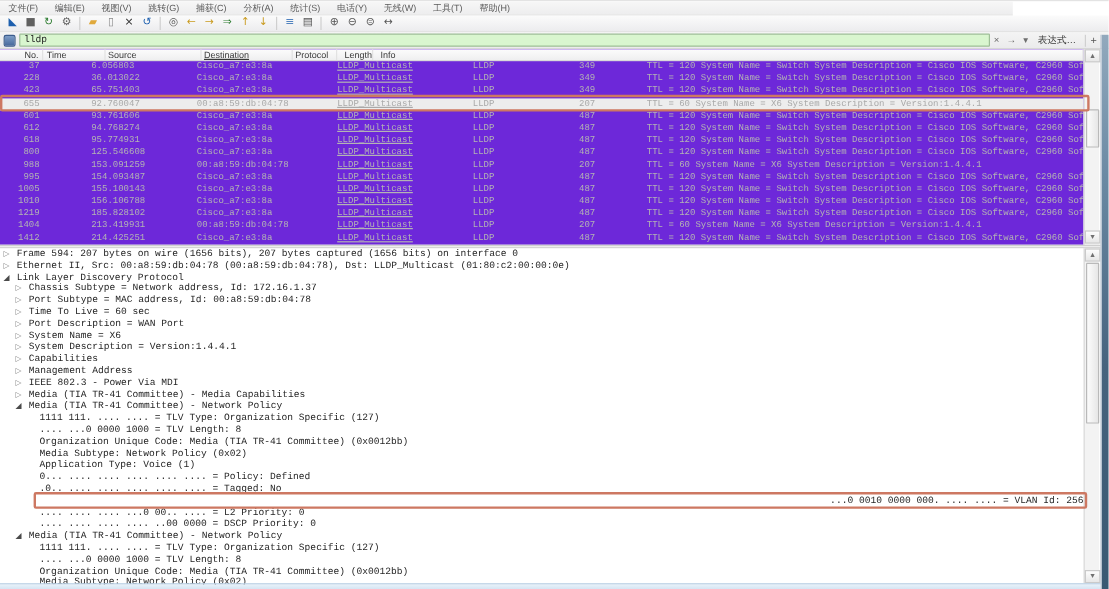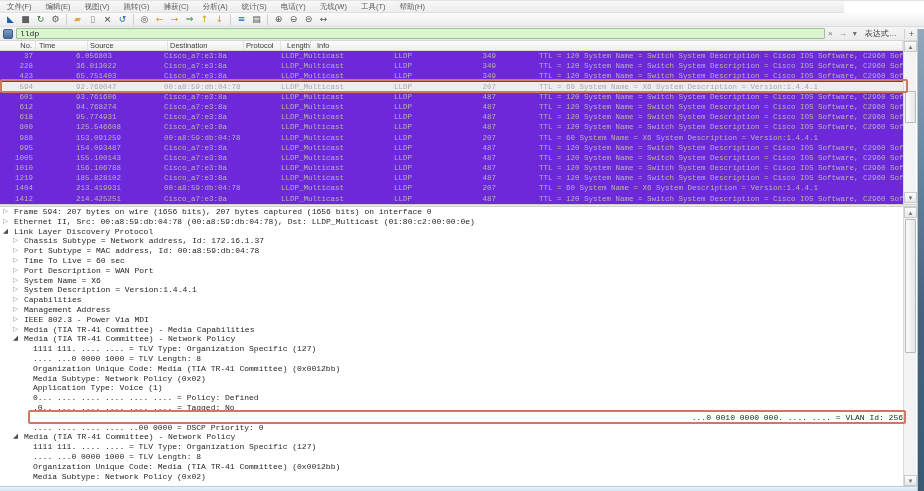--- a/index.html
+++ b/index.html
@@ -70,21 +70,21 @@
   #plist-header .cell { border-right: 1px solid #e2e2e2; overflow:hidden; }
   .prow {
     display:flex; height:10.2px; line-height:10.3px; white-space:nowrap;
     font-family: "Liberation Mono", monospace; font-size:7.5px; color:#b4b4b4;
     overflow:hidden; cursor: default; gap: 37px;
   }
   .prow.sel { background:#ededed; color:#a9a9a9; }
   .c0 { width:36px; text-align:right; padding-right:3px; }
   .c1 { width:52px; padding-left:3px; }
   .c2 { width:80px; padding-left:2px; }
-  .c3 { width:76px; padding-left:2px; }
+  .c3 { width:76px; padding-left:2px;text-decoration:underline; }
   .c4 { width:37px; padding-left:2px; }
   .c5 { width:30px; text-align:right; }
   .c6 { flex:1; padding-left:6px; overflow:hidden; }
   
   #pane-divider {
     position:absolute; left:0; top:203px; width:917px; height:3px;
     background:#ececec; border-top:1px solid #cfcfcf; border-bottom:1px solid #cfcfcf;
   }
   
   #details {
@@ -222,21 +222,21 @@
         <div class="prow">
           <span class="c0">423</span>
           <span class="c1">65.751403</span>
           <span class="c2">Cisco_a7:e3:8a</span>
           <span class="c3">LLDP_Multicast</span>
           <span class="c4">LLDP</span>
           <span class="c5">349</span>
           <span class="c6">TTL = 120 System Name = Switch System Description = Cisco IOS Software, C2960 Software (C2960-LANBASEK9-M), Version 12.2(50)SE5, RELEASE SO…</span>
         </div>
         <div class="prow sel">
-          <span class="c0">594</span>
+          <span class="c0">655</span>
           <span class="c1">92.760047</span>
           <span class="c2">00:a8:59:db:04:78</span>
           <span class="c3">LLDP_Multicast</span>
           <span class="c4">LLDP</span>
           <span class="c5">207</span>
           <span class="c6">TTL = 60 System Name = X6 System Description = Version:1.4.4.1</span>
         </div>
         <div class="prow">
           <span class="c0">601</span>
           <span class="c1">93.761606</span>
@@ -363,20 +363,21 @@
       <div class="dline" style="padding-left: 24px;"><span class="exp" style="left: 13px;">▷</span><span>Media (TIA TR-41 Committee) - Media Capabilities</span></div>
       <div class="dline" style="padding-left: 24px;"><span class="exp open" style="left: 13px;">◢</span><span>Media (TIA TR-41 Committee) - Network Policy</span></div>
       <div class="dline" style="padding-left: 33px;"><span>1111 111. .... .... = TLV Type: Organization Specific (127)</span></div>
       <div class="dline" style="padding-left: 33px;"><span>.... ...0 0000 1000 = TLV Length: 8</span></div>
       <div class="dline" style="padding-left: 33px;"><span>Organization Unique Code: Media (TIA TR-41 Committee) (0x0012bb)</span></div>
       <div class="dline" style="padding-left: 33px;"><span>Media Subtype: Network Policy (0x02)</span></div>
       <div class="dline" style="padding-left: 33px;"><span>Application Type: Voice (1)</span></div>
       <div class="dline" style="padding-left: 33px;"><span>0... .... .... .... .... .... = Policy: Defined</span></div>
       <div class="dline" style="padding-left: 33px;"><span>.0.. .... .... .... .... .... = Tagged: No</span></div>
       <div class="dline" style="padding-left: 33px; text-align: right;"><span>...0 0010 0000 000. .... .... = VLAN Id: 256</span></div>
+      <div class="dline" style="padding-left: 33px;"><span>.... .... .... ...0 00.. .... = L2 Priority: 0</span></div>
       <div class="dline" style="padding-left: 33px;"><span>.... .... .... .... ..00 0000 = DSCP Priority: 0</span></div>
       <div class="dline" style="padding-left: 24px;"><span class="exp open" style="left: 13px;">◢</span><span>Media (TIA TR-41 Committee) - Network Policy</span></div>
       <div class="dline" style="padding-left: 33px;"><span>1111 111. .... .... = TLV Type: Organization Specific (127)</span></div>
       <div class="dline" style="padding-left: 33px;"><span>.... ...0 0000 1000 = TLV Length: 8</span></div>
       <div class="dline" style="padding-left: 33px;"><span>Organization Unique Code: Media (TIA TR-41 Committee) (0x0012bb)</span></div>
       <div class="dline" style="padding-left: 33px;"><span>Media Subtype: Network Policy (0x02)</span></div>
     </div>
 
   <div class="sb" id="details-scrollbar" style="left:903px; top:206px; height:279px;">
     <div class="sb-btn" style="top:0;">▲</div>

